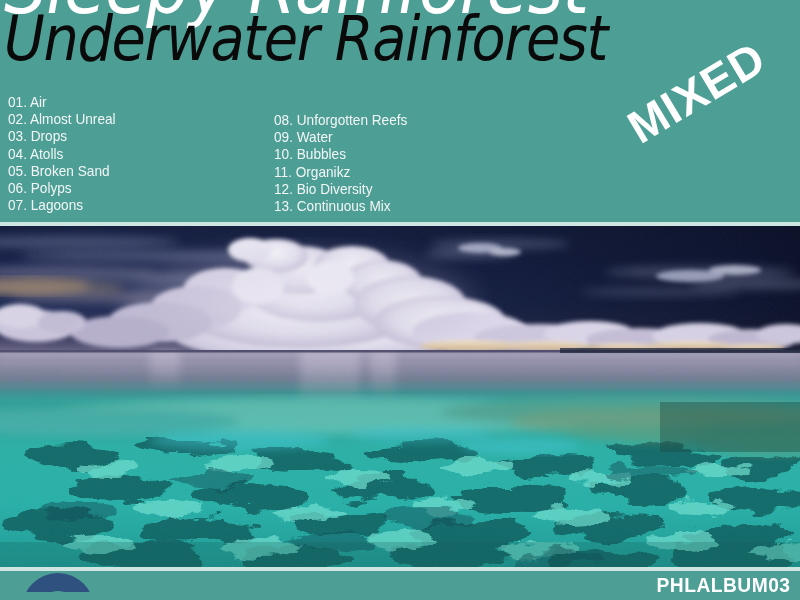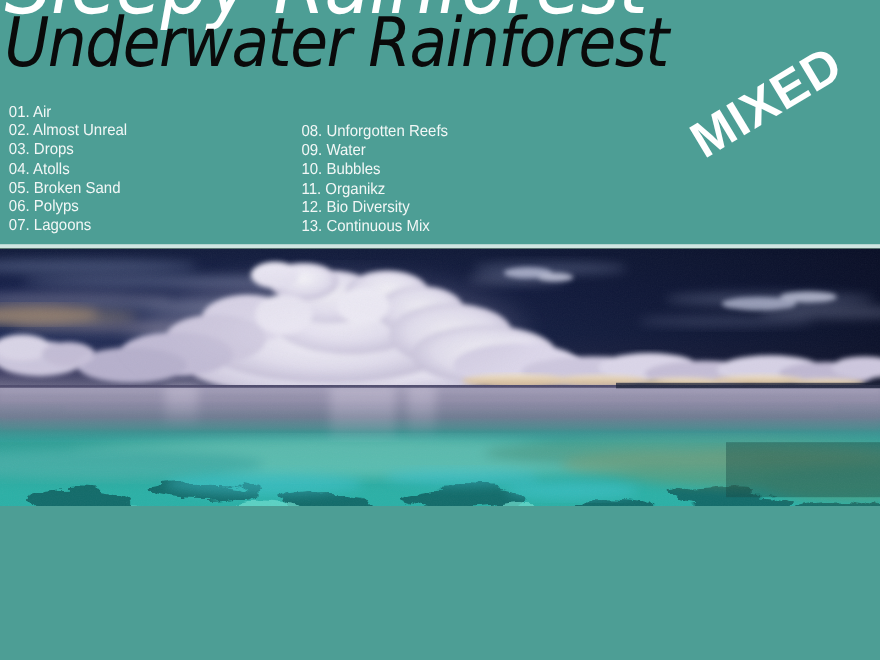--- a/index.html
+++ b/index.html
@@ -5,21 +5,21 @@
 <style>
   * { margin:0; padding:0; box-sizing:border-box; }
   html, body {
     width:800px; height:600px;
     overflow:hidden;
     background:#4d9e95;
     font-family:"Liberation Sans", sans-serif;
   }
   #cover {
     position:relative;
-    width:800px; height:460px;
+    width:800px; height:592px;
     background:#84cc16;
     overflow:hidden;
   }
 
   
   .header-band {
     position:absolute;
     left:0; top:0; width:800px; height:226px;
     background:#4d9e95;
     overflow:hidden;
@@ -446,14 +446,22 @@
       </g>
 
       <rect x="0" y="316" width="800" height="25" fill="#0f5a58" opacity="0.25"></rect>
 
       <rect x="0" y="0" width="800" height="341" filter="url(#grain)" opacity="0.35"></rect>
     </svg>
   </div>
 
   <div class="rule-bottom"></div>
 
+  <div class="footer-band">
+    <div class="label-logo">
+      <span class="ring"></span>
+      <span class="hole"></span>
+      <span class="chip"></span>
+    </div>
+    <div class="catalog">PHLALBUM03</div>
+  </div>
 
 </div>
 
 </body></html>

